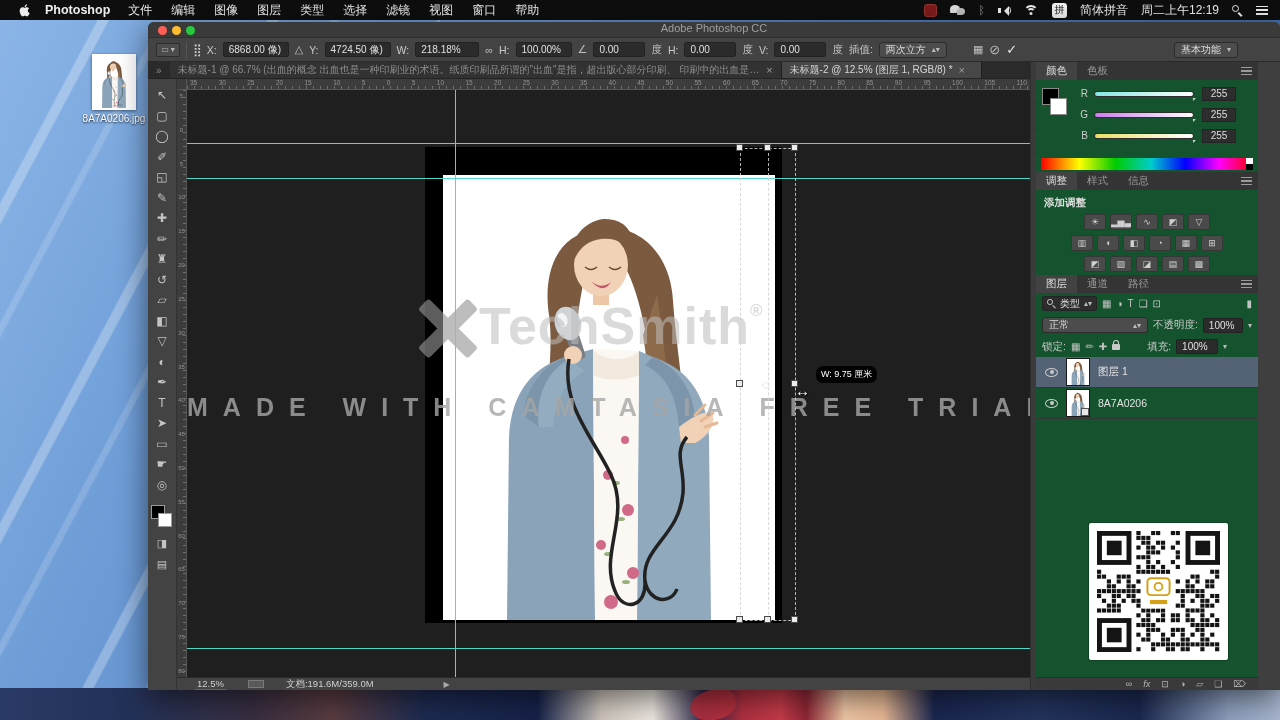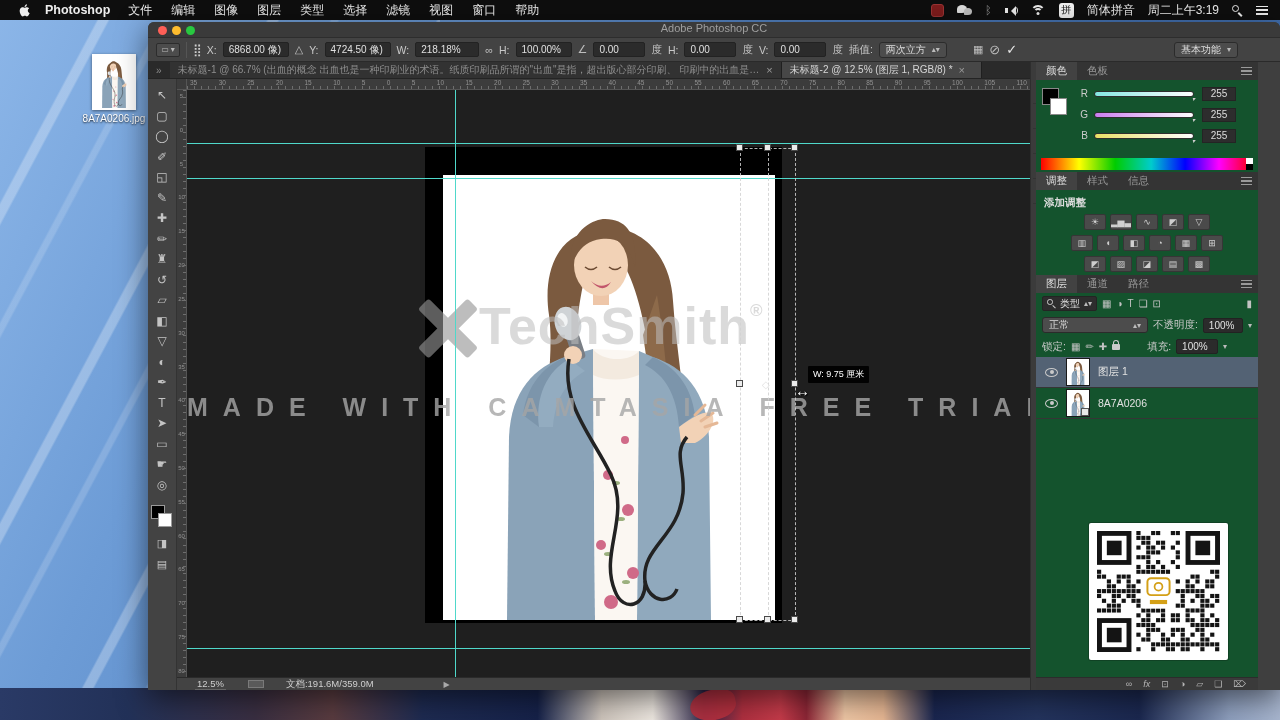--- a/index.html
+++ b/index.html
@@ -139,22 +139,22 @@
     letter-spacing:1px; white-space:nowrap; }
   .wm-reg { font-size:17px; vertical-align:28px; }
   .wm-tagline { left:0; top:303px; width:843px; text-align:center; font-size:25px; font-weight:bold;
     color:#a6a6a6; opacity:.8; letter-spacing:15px; white-space:nowrap; }
   .xf-line-v { top:58px; height:472px; width:0; border-left:1px dashed #d2d2d2; opacity:.85; }
   .xf-line-h { left:553px; width:56px; height:0; border-top:1px dashed #d2d2d2; opacity:.85; }
   .xf-handle { width:7px; height:7px; background:#ececec; border:1px solid #4a4a4a; margin:-4px; }
   .xf-ref { color:#e2e2e2; font-size:10px; margin:-6px; }
   .xf-cursor { color:#fff; font-size:15px; font-weight:bold;
     text-shadow:0 0 2px #000, 1px 1px 1px #000; }
-  .xf-tooltip { background:rgba(0,0,0,.92); color:#fff; font-size:9px; padding:2px 5px; border-radius:1px;
-    white-space:nowrap; }
+  .xf-tooltip { background:rgba(0,0,0,.92); color:#fff; font-size:9px; padding:2px 5px; border-radius:7px;
+    white-space:nowrap;margin-left:8px; }
 
   
   .statusbar { left:29px; top:655px; width:853px; height:13px; background:#434343;
     border-top:1px solid #2a2a2a; display:flex; align-items:center; font-size:9.5px; color:#cfcfcf; }
   .status-zoom { margin-left:18px; border-bottom:1px solid #666; padding:0 2px; }
   .status-preview { width:16px; height:8px; background:#5a5a5a; border:1px solid #7a7a7a; margin-left:22px; }
   .status-doc { margin-left:22px; }
   .status-arrow { margin-left:70px; font-size:8px; color:#aaa; }
 
   
@@ -333,21 +333,21 @@
           <i></i>
           <i></i>
         </span>
       <span class="wifi-icon">
           <i></i>
           <i></i>
           <i></i>
         </span>
       <span class="ime-badge">拼</span>
       <span>简体拼音</span>
-      <span>周二上午3:19</span>
+      <span>周二上午12:19</span>
       <span class="search-icon">
           <i></i>
           <i></i>
         </span>
       <span class="list-icon">
           <i></i>
           <i></i>
           <i></i>
         </span>
     </span>

